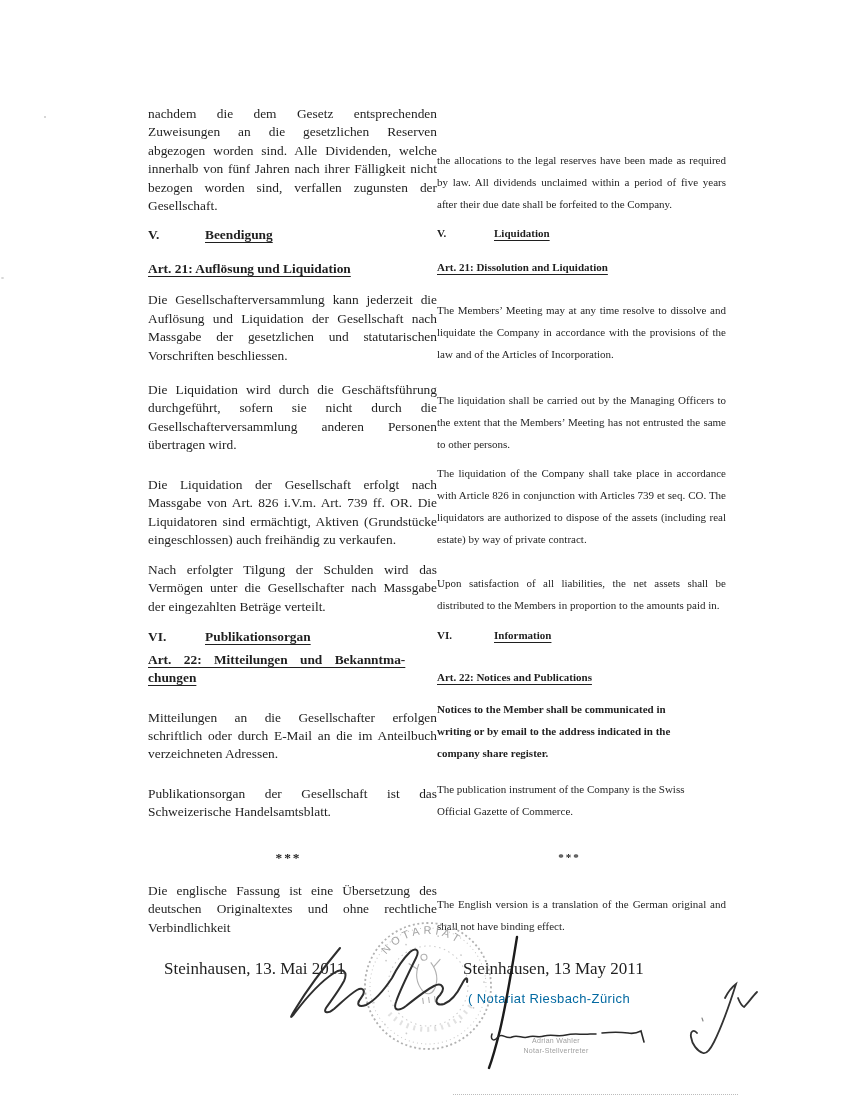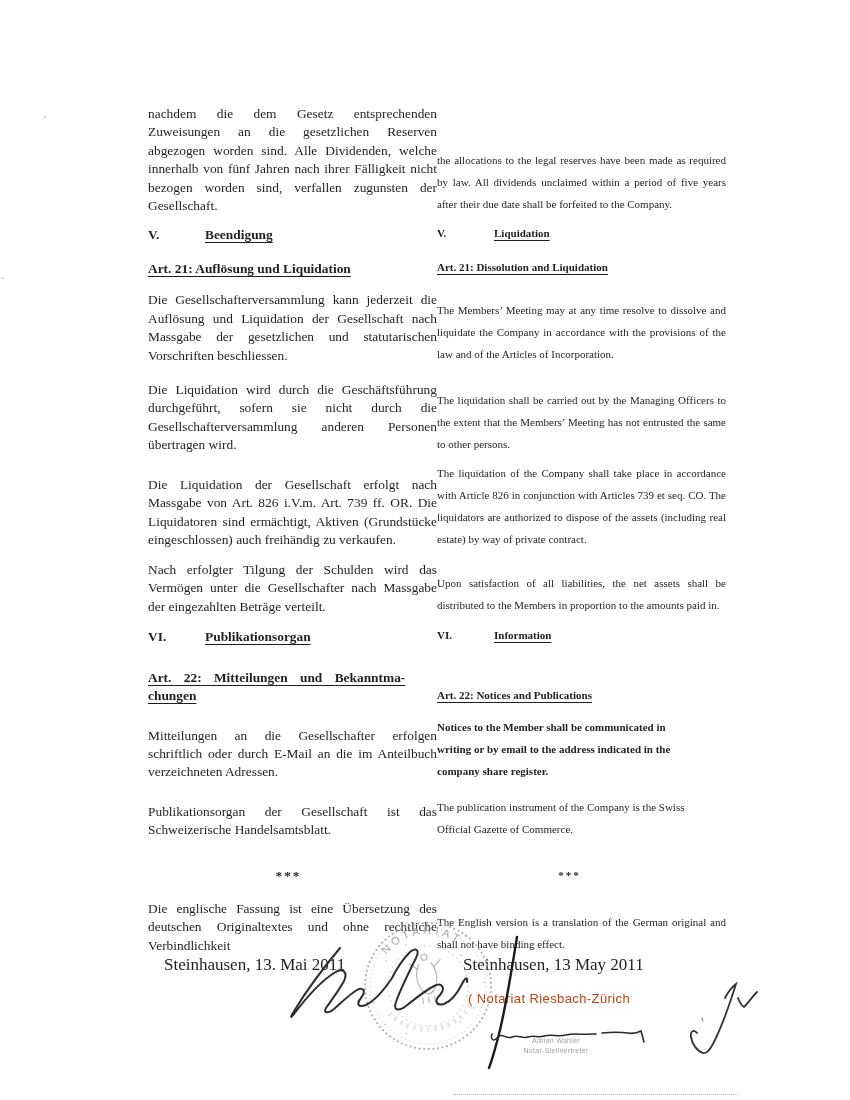--- a/index.html
+++ b/index.html
@@ -22,21 +22,21 @@
   .art-head{font-weight:bold;text-decoration:underline;text-underline-offset:3px;white-space:pre-line;}
   .art-head-de2::first-line{word-spacing:9px;}
   .sep{text-align:center;letter-spacing:2px;font-weight:bold;}
   .sep-en{padding-right:36px;}
   .dateline{font-size:17px;line-height:19px;margin-left:16px;}
   
   .overlay{position:absolute;left:0;top:0;z-index:3;pointer-events:none;}
   .stamp-caption{
     position:absolute;left:468px;top:991px;z-index:2;
     font-family:"Liberation Sans", sans-serif;font-size:13px;letter-spacing:0.4px;
-    color:#c2410c;filter:blur(0.4px);white-space:nowrap;
+    color:#0369a1;filter:blur(0.4px);white-space:nowrap;
   }
   .notary-lines{
     position:absolute;left:514px;top:1036px;width:84px;z-index:2;text-align:center;
     font-family:"Liberation Sans", sans-serif;font-size:7px;line-height:10px;
     color:#a0a0a0;filter:blur(0.55px);letter-spacing:0.3px;
   }
   .dotted-line{
     position:absolute;left:453px;top:1094px;width:285px;height:0;z-index:1;
     border-top:1px dotted #b5b5b5;opacity:0.9;
   }
@@ -87,21 +87,21 @@
   <div class="row" style="margin-bottom:11px">
     <div class="cell de">Die Liquidation der Gesellschaft erfolgt nach Massgabe von Art. 826 i.V.m. Art. 739 ff. OR. Die Liquidatoren sind ermächtigt, Aktiven (Grundstücke eingeschlossen) auch freihändig zu verkaufen.</div>
     <div class="cell en">The liquidation of the Company shall take place in accordance with Article 826 in conjunction with Articles 739 et seq. CO. The liquidators are authorized to dispose of the assets (including real estate) by way of private contract.</div>
   </div>
 
   <div class="row" style="margin-bottom:8px">
     <div class="cell de">Nach erfolgter Tilgung der Schulden wird das Vermögen unter die Gesellschafter nach Massgabe der eingezahlten Beträge verteilt.</div>
     <div class="cell en">Upon satisfaction of all liabilities, the net assets shall be distributed to the Members in proportion to the amounts paid in.</div>
   </div>
 
-  <div class="row" style="margin-bottom:23px">
+  <div class="row" style="margin-bottom:5px">
     <div class="cell de">
       <div class="sec-head">
         <span class="sec-num">VI.</span>
         <span class="sec-title">Publikationsorgan</span>
       </div>
     </div>
     <div class="cell en">
       <div class="sec-head">
         <span class="sec-num">VI.</span>
         <span class="sec-title">Information</span>
@@ -123,21 +123,21 @@
   <div class="row" style="margin-bottom:24px">
     <div class="cell de">Publikationsorgan der Gesellschaft ist das Schweizerische Handelsamtsblatt.</div>
     <div class="cell en la narrow2">The publication instrument of the Company is the Swiss Official Gazette of Commerce.</div>
   </div>
 
   <div class="row" style="margin-bottom:14px">
     <div class="cell de sep">***</div>
     <div class="cell en sep sep-en">***</div>
   </div>
 
-  <div class="row" style="margin-bottom:0">
+  <div class="row" style="margin-bottom:22px">
     <div class="cell de">Die englische Fassung ist eine Übersetzung des deutschen Originaltextes und ohne rechtliche Verbindlichkeit</div>
     <div class="cell en">The English version is a translation of the German original and shall not have binding effect.</div>
   </div>
 
   <div class="row">
     <div class="cell dateline">Steinhausen, 13. Mai 2011</div>
     <div class="cell dateline">Steinhausen, 13 May 2011</div>
   </div>
 
 </div>

